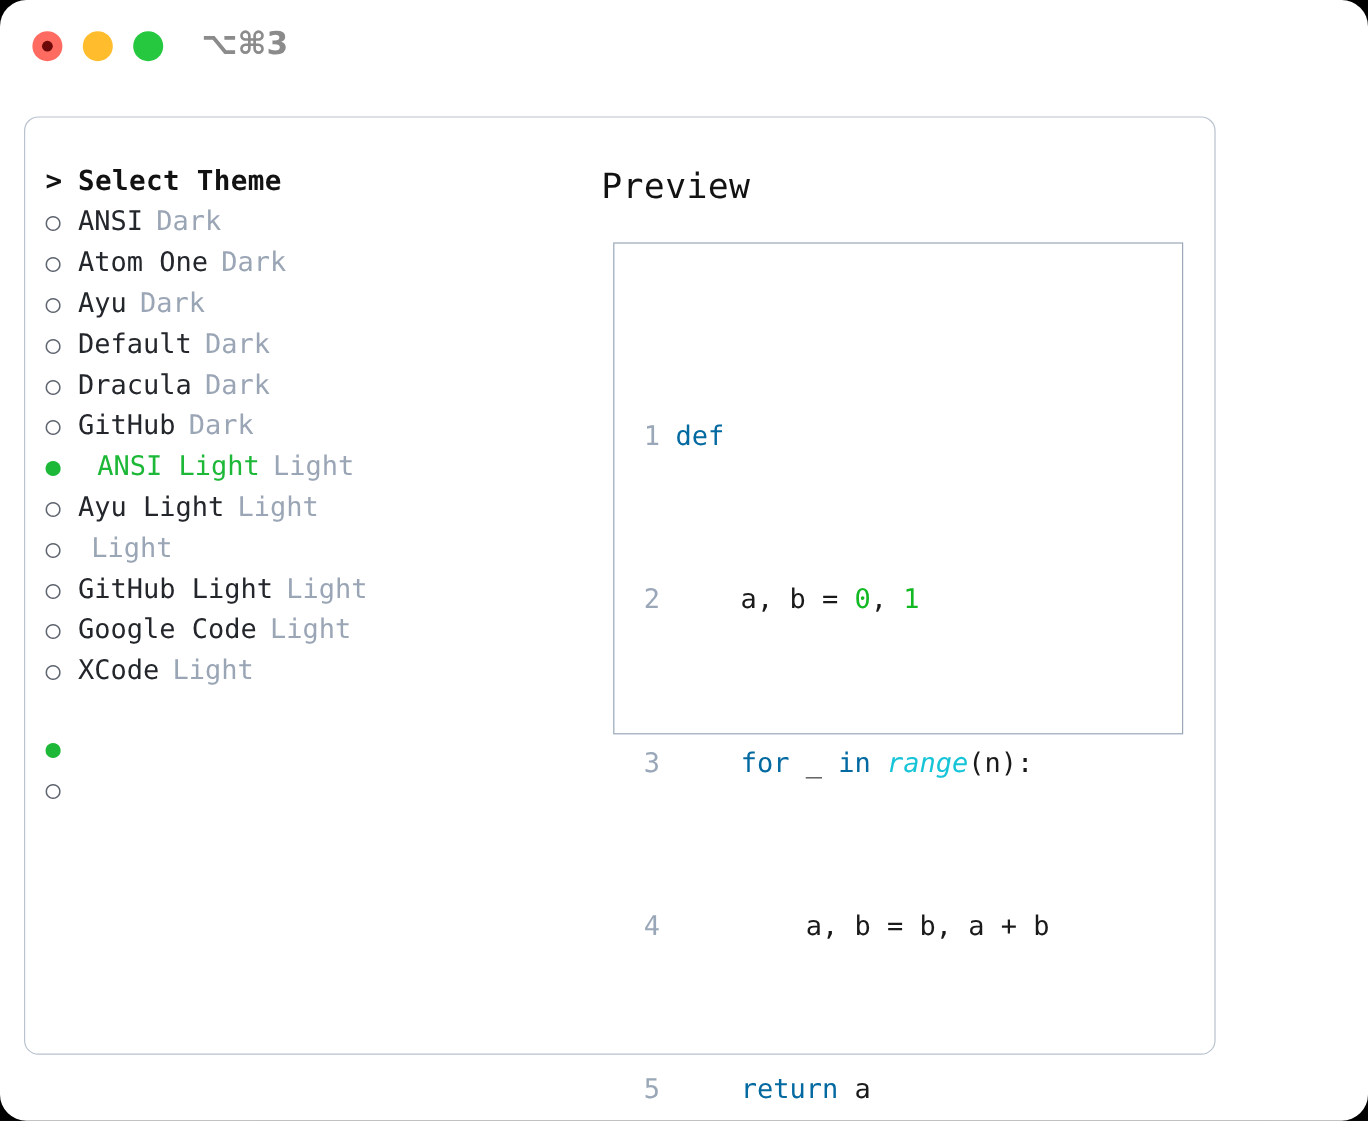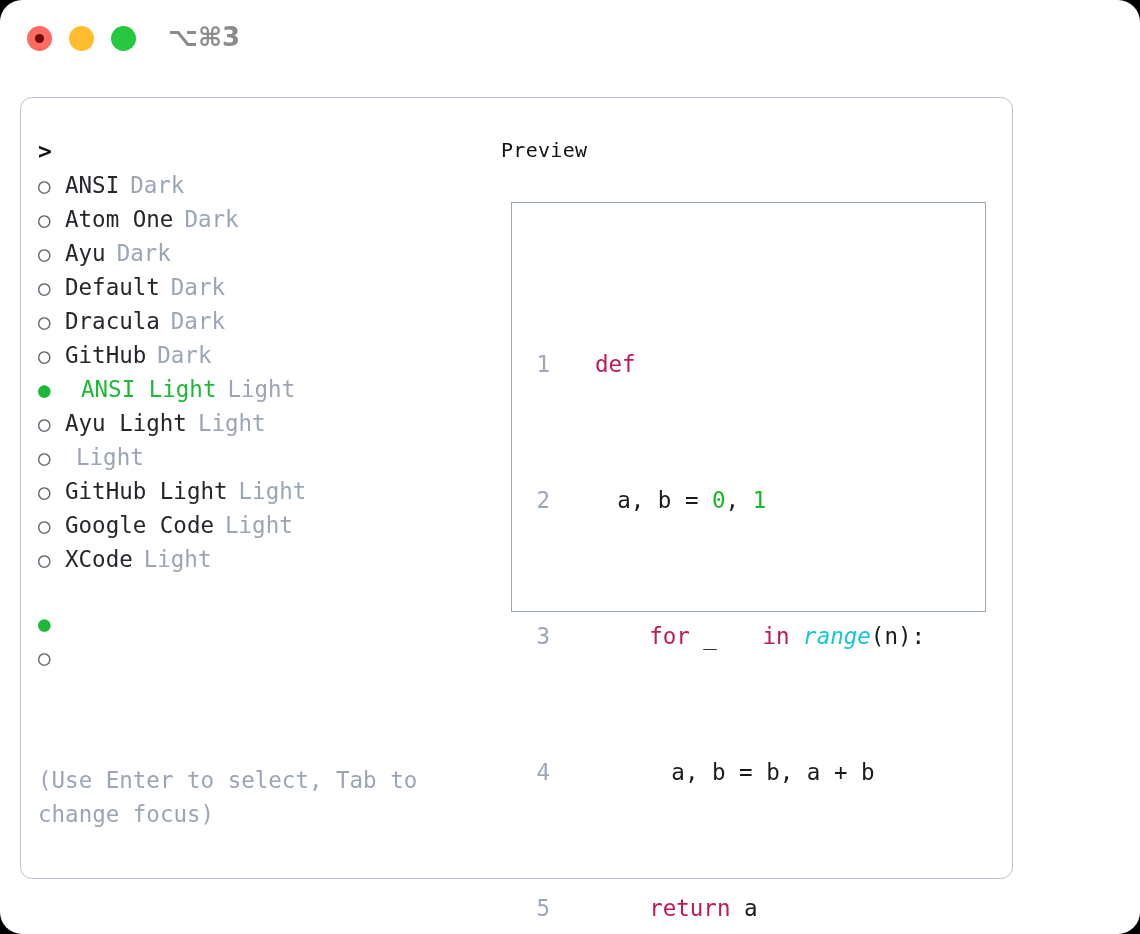--- a/index.html
+++ b/index.html
@@ -147,21 +147,21 @@
   }
 
   
   .right-col {
     position: absolute;
     left: 480px;
     top: 40px;
     width: 495px;
   }
   .preview-title {
-    font-size: 20px;
+    font-size: 29px;
     color: #121212;
     letter-spacing: 0.3px;
     white-space: pre;
   }
   .preview-box {
     position: absolute;
     left: 10px;
     top: 64px;
     width: 475px;
     height: 410px;
@@ -179,21 +179,21 @@
   }
   .cline { display: flex; align-items: baseline; white-space: pre; }
   .lnum {
     display: inline-block;
     width: 24px;
     text-align: right;
     color: #9aa7b8;
     margin-right: 13px;
   }
 
-  .tok-kw   { color: #be185d; margin-left: 32px; }
+  .tok-kw   { color: #0369a1; }
   .tok-call { color: #16c4d8; font-style: italic; }
   .tok-num  { color: #12b922; }
   .tok-plain{ color: #1a1a1a; }
 </style>
 </head>
 <body>
 
 <div class="window">
 
   <div class="titlebar">
@@ -203,21 +203,21 @@
       <span class="light green"></span>
     </div>
     <div class="shortcut">⌥⌘3</div>
   </div>
 
   <div class="panel">
 
     <div class="left-col">
 
       <div class="row header-row">
-        <span class="prompt">&gt;</span>
+        <span class="prompt">&gt;</span><span>Select Theme</span>
       </div>
 
       <div class="row">
         <span class="bullet">○</span><span class="theme-name">ANSI</span><span class="theme-kind">Dark</span>
       </div>
 
       <div class="row">
         <span class="bullet">○</span><span class="theme-name">Atom One</span><span class="theme-kind">Dark</span>
       </div>
 
@@ -266,21 +266,20 @@
 
       <div class="row">
         <span class="bullet sel">●</span>
       </div>
 
       <div class="row">
         <span class="bullet">○</span>
       </div>
     </div>
 
-    <div class="hint">(Use Enter to select, Tab to change focus)</div>
 
     <div class="right-col">
       <div class="preview-title">Preview</div>
 
       <div class="preview-box">
         <div class="code">
 
           <div class="cline">
             <span class="lnum">1</span><span class="tok-kw">def </span>
           </div>

